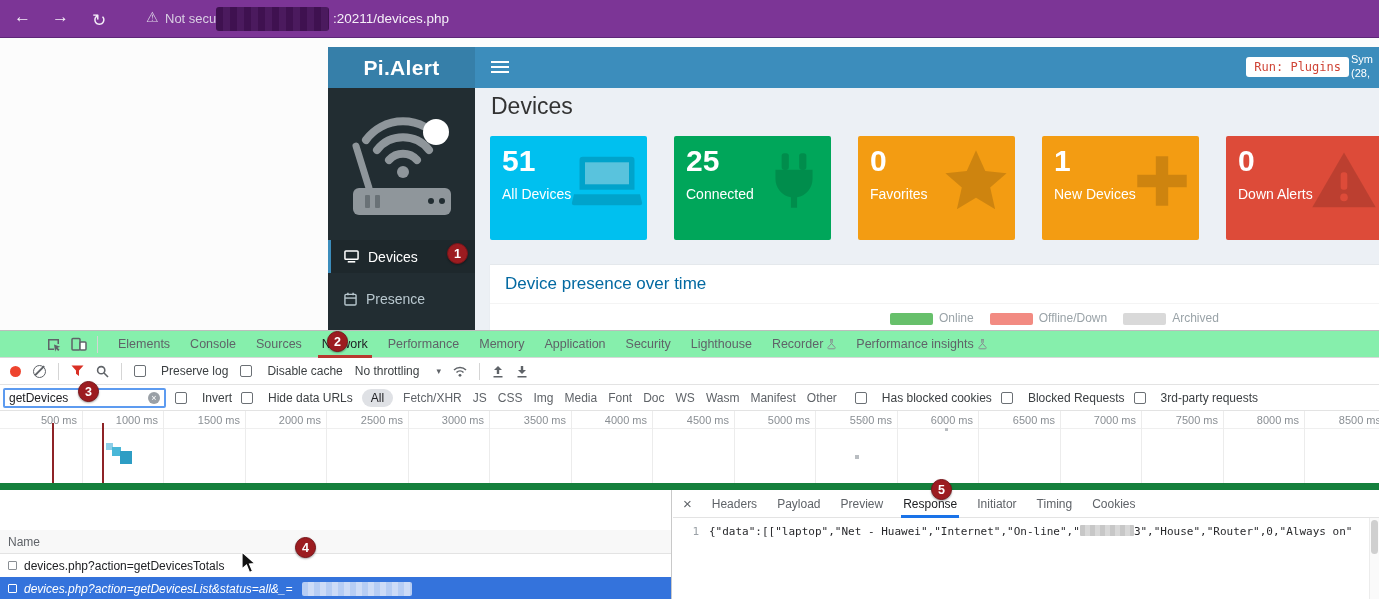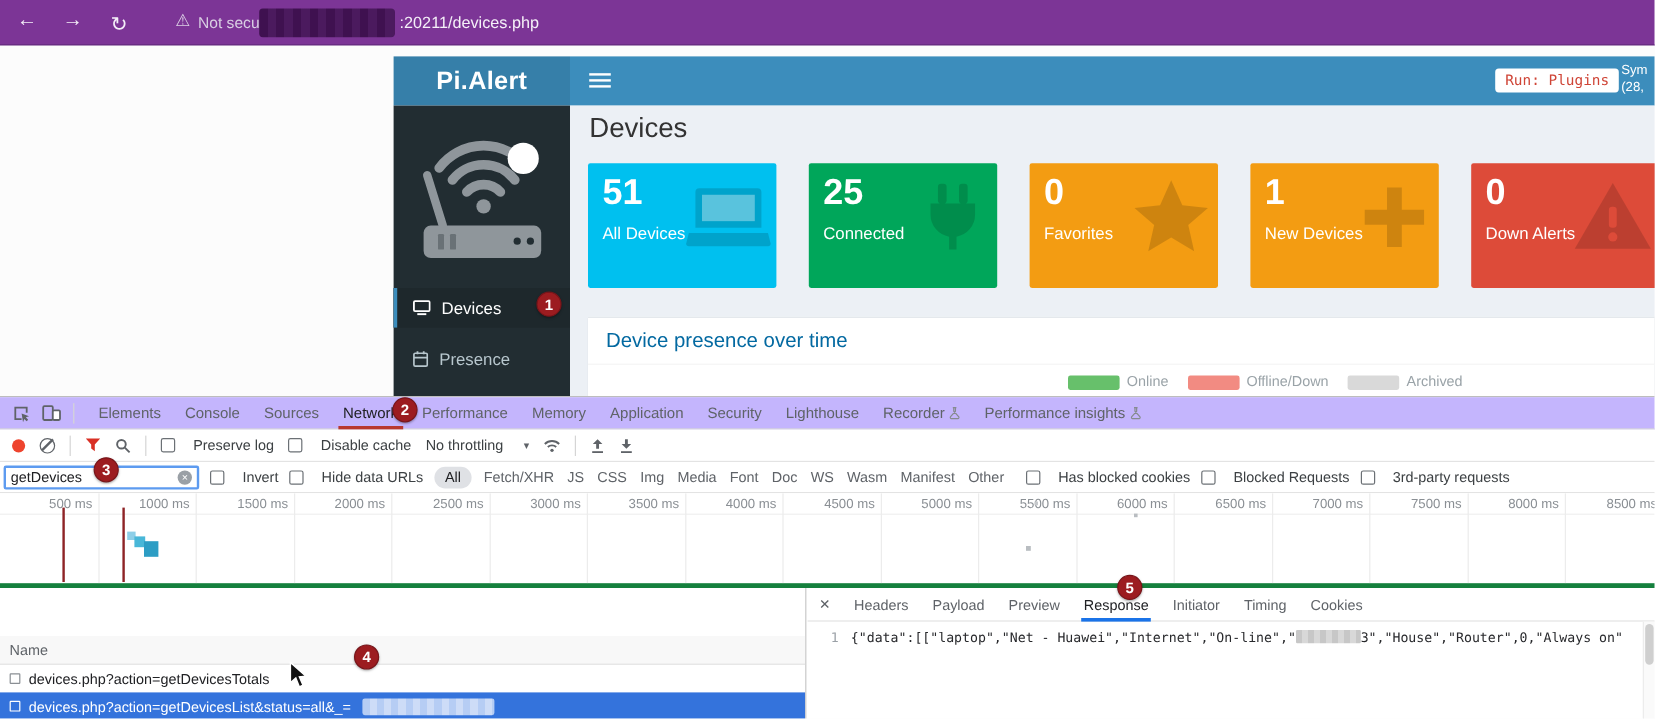--- a/index.html
+++ b/index.html
@@ -52,22 +52,22 @@
     border-top:1px solid #e4e8ec; box-shadow:0 1px 1px rgba(0,0,0,0.08); }
   .pb-title { position:absolute; left:15px; top:9px; font-size:17px; color:#0369a1; }
   .pb-divider { position:absolute; left:0; top:38px; width:100%; height:1px; background:#f4f4f4; }
   .legend { position:absolute; left:400px; top:46px; display:flex; gap:16px; align-items:center; font-size:12px; color:#9aa3a8; }
   .legend .li { display:flex; align-items:flex-end; }
   .sw { width:43px; height:12px; border-radius:2px; display:inline-block; margin-right:6px; }
 
   
   .devtools { position:absolute; left:0; top:330px; width:1379px; height:269px; background:#fff; border-top:1px solid #bdbdbd;
     font-size:12px; color:#3c4043; }
-  .dt-tabs { position:absolute; top:0; left:0; right:0; height:27px; background:#c4b5fd; border-bottom:1px solid #d8d8d8;
-    display:flex; align-items:center; }
+  .dt-tabs { position:absolute; top:0; left:0; right:0; height:27px; background:#86efac; border-bottom:1px solid #d8d8d8;
+    display:flex; align-items:center;padding-left:36px; }
   .dt-leading { display:flex; align-items:center; gap:10px; padding:0 10px; }
   .vsep { width:1px; height:17px; background:#d5d5d5; }
   .dt-tab { padding:0 10px; height:27px; line-height:27px; color:#5f6368; font-size:12.5px; position:relative; display:flex; align-items:center; gap:4px; }
   .dt-tab.sel { color:#202124; }
   .dt-tab.sel::after { content:""; position:absolute; left:6px; right:6px; bottom:0; height:2.5px; background:#b8382f; }
 
   .dt-netbar { position:absolute; top:27px; left:0; right:0; height:27px; border-bottom:1px solid #e3e3e3;
     display:flex; align-items:center; gap:12px; padding:0 10px; background:#fff; }
   .rec-dot { width:11px; height:11px; border-radius:50%; background:#ee442e; }
   .icon-clear { width:13px; height:13px; border:1.6px solid #5f6368; border-radius:50%; position:relative; }
@@ -77,32 +77,32 @@
   .caret { font-size:9px; color:#5f6368; margin-left:2px; }
 
   .dt-filterbar { position:absolute; top:54px; left:0; right:0; height:26px; border-bottom:1px solid #e3e3e3;
     display:flex; align-items:center; gap:9px; padding:0 3px; background:#fff; }
   .filter-box { width:163px; height:20px; border:2px solid #5d9bf0; border-radius:2px; display:flex; align-items:center; padding:0 4px; background:#fff; }
   .filter-box input { border:none; outline:none; width:128px; font-size:12px; color:#202124; font-family:Liberation Sans, sans-serif; background:transparent; }
   .input-clear { width:12px; height:12px; border-radius:50%; background:#9aa0a6; color:#fff; font-size:9px; line-height:12px; text-align:center; margin-left:auto; }
   .pill { background:#dfe1e5; color:#202124; padding:2px 9px; border-radius:10px; }
   .ftype { color:#5f6368; padding:0 1px; }
 
-  .dt-timeline { position:absolute; top:80px; left:0; right:0; height:79px; border-bottom:4px solid #15803d; overflow:hidden; background:#fff; }
+  .dt-timeline { position:absolute; top:80px; left:0; right:0; height:79px; border-bottom:7px solid #15803d; overflow:hidden; background:#fff; }
   .tick-label { position:absolute; top:3px; font-size:11px; color:#8a8f94; transform:translateX(calc(-100% - 5px)); white-space:nowrap; }
   .grid { position:absolute; top:0; bottom:0; width:1px; background:#ececec; }
   .label-sep { position:absolute; left:0; right:0; top:17px; height:1px; background:#efefef; }
   .wmark { position:absolute; }
 
   .dt-bottom { position:absolute; top:159px; left:0; right:0; bottom:0; }
   .req-panel { position:absolute; left:0; top:0; bottom:0; width:672px; border-right:1px solid #c9c9c9; overflow:hidden; background:#fff; }
   .req-head { height:24px; line-height:24px; padding-left:8px; border-bottom:1px solid #e3e3e3; background:#f8f8f8; color:#5f6368;margin-top:40px; }
   .req-row { height:23px; display:flex; align-items:center; gap:7px; padding-left:8px; color:#202124; white-space:nowrap; }
   .req-row .sq { width:9px; height:9px; border:1px solid #8a8f94; border-radius:1px; flex:none; }
-  .req-row.sel { background:#3473dc; color:#fff; }
+  .req-row.sel { background:#3473dc; color:#fff;font-style:italic; }
   .req-row.sel .sq { border-color:#fff; }
   .row-redact { width:110px; height:14px; margin-left:2px; border-radius:2px;
     background:repeating-linear-gradient(90deg,#b6cdf4 0 6px,#cddcf7 6px 12px); }
 
   .detail-panel { position:absolute; left:673px; top:0; right:0; bottom:0; background:#fff; }
   .det-tabs { height:28px; display:flex; align-items:center; border-bottom:1px solid #e3e3e3; color:#5f6368; }
   .det-close { margin:0 10px; font-size:15px; color:#5f6368; line-height:28px; }
   .det-tab { padding:0 10px; height:28px; line-height:28px; position:relative; }
   .det-tab.sel { color:#202124; }
   .det-tab.sel::after { content:""; position:absolute; left:8px; right:8px; bottom:0; height:2.5px; background:#1a73e8; }

